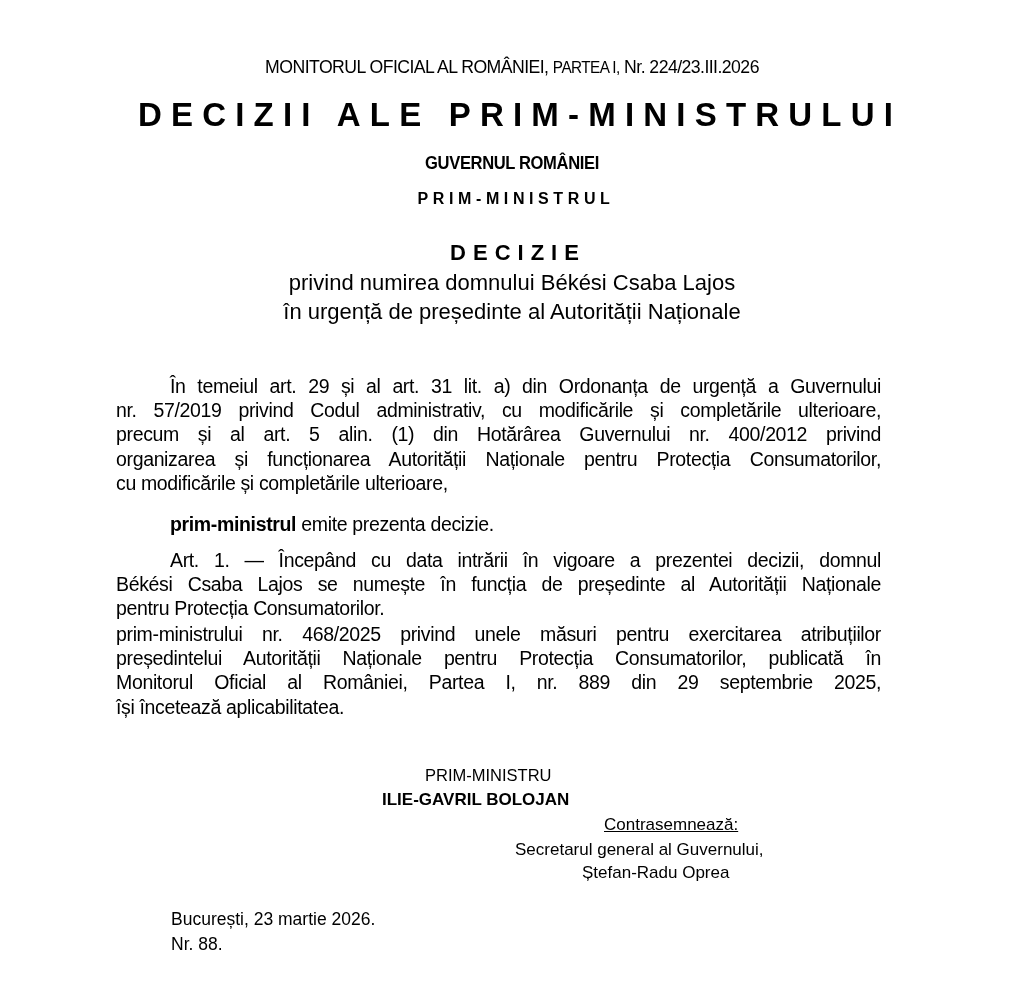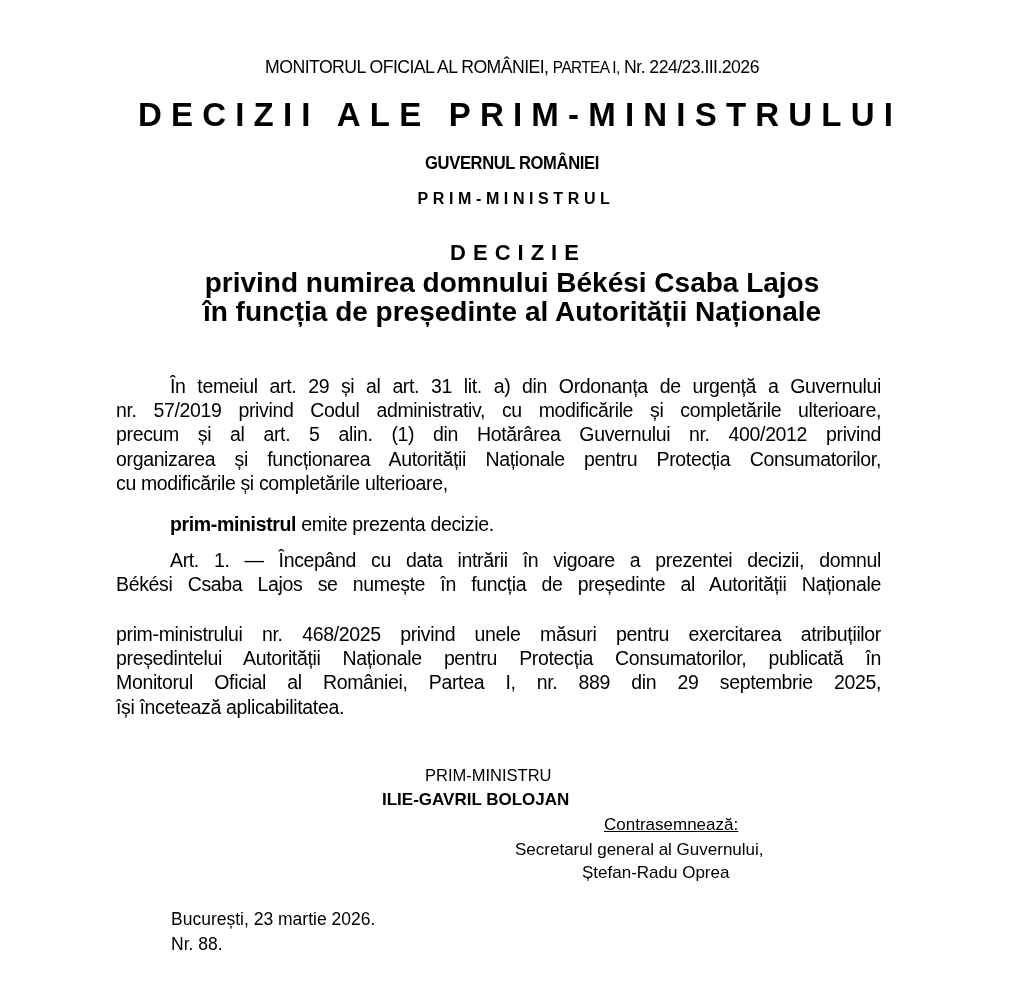--- a/index.html
+++ b/index.html
@@ -13,21 +13,21 @@
       top: 56px; font-size: 19px; letter-spacing: -0.6px; transform: scaleX(0.93);
     }
     .header-line .small { font-size: 16.5px; }
     .section-title {
       top: 96px; font-size: 33px; font-weight: bold; letter-spacing: 9.2px;
       padding-left: 8px;
     }
     .gov { top: 153px; font-size: 18px; font-weight: bold; letter-spacing: -0.4px; transform: scaleX(0.92); }
     .pm-head { top: 190px; font-size: 16px; font-weight: bold; letter-spacing: 4.6px; padding-left: 4px; }
     .doc-type { top: 240px; font-size: 22px; font-weight: bold; letter-spacing: 7px; padding-left: 6px; }
-    .doc-title { top: 268px; font-size: 28px; font-weight: bold; line-height: 29px; }
+    .doc-title { top: 268px; font-size: 22px; font-weight: normal; line-height: 29px; }
     .body-text {
       position: absolute; left: 116px; width: 765px;
       font-size: 19.5px; line-height: 24.2px; letter-spacing: -0.35px;
       text-align: justify;
     }
     .body-text .line { display: block; text-align: justify; text-align-last: justify; white-space: nowrap; }
     .body-text .line.last { text-align-last: left; }
     .body-text .line.indent { padding-left: 54px; }
     .p1 { top: 374px; }
     .p2 { top: 512px; }
@@ -52,38 +52,39 @@
 </div>
 
 <div class="abs center section-title">DECIZII ALE PRIM-MINISTRULUI</div>
 
 <div class="abs center gov">GUVERNUL ROMÂNIEI</div>
 <div class="abs center pm-head">PRIM-MINISTRUL</div>
 
 <div class="abs center doc-type">DECIZIE</div>
 <div class="abs center doc-title">
   <div>privind numirea domnului Békési Csaba Lajos</div>
-  <div>în funcția de președinte al Autorității Naționale</div>
+  <div>în urgență de președinte al Autorității Naționale</div>
 </div>
 
 <div class="body-text p1">
   <span class="line indent">În temeiul art. 29 și al art. 31 lit. a) din Ordonanța de urgență a Guvernului</span>
   <span class="line">nr. 57/2019 privind Codul administrativ, cu modificările și completările ulterioare,</span>
   <span class="line">precum și al art. 5 alin. (1) din Hotărârea Guvernului nr. 400/2012 privind</span>
   <span class="line">organizarea și funcționarea Autorității Naționale pentru Protecția Consumatorilor,</span>
   <span class="line last">cu modificările și completările ulterioare,</span>
 </div>
 
 <div class="body-text p2">
   <span class="line indent last"><b>prim-ministrul</b><span> emite prezenta decizie.</span></span>
 </div>
 
 <div class="body-text p3">
   <span class="line indent">Art. 1. — Începând cu data intrării în vigoare a prezentei decizii, domnul</span>
   <span class="line">Békési Csaba Lajos se numește în funcția de președinte al Autorității Naționale</span>
+  <span class="line last">pentru Protecția Consumatorilor.</span>
 </div>
 
 <div class="body-text p4">
   <span class="line">prim-ministrului nr. 468/2025 privind unele măsuri pentru exercitarea atribuțiilor</span>
   <span class="line">președintelui Autorității Naționale pentru Protecția Consumatorilor, publicată în</span>
   <span class="line">Monitorul Oficial al României, Partea I, nr. 889 din 29 septembrie 2025,</span>
   <span class="line last">își încetează aplicabilitatea.</span>
 </div>
 
 <div class="abs sign-role">PRIM-MINISTRU</div>

